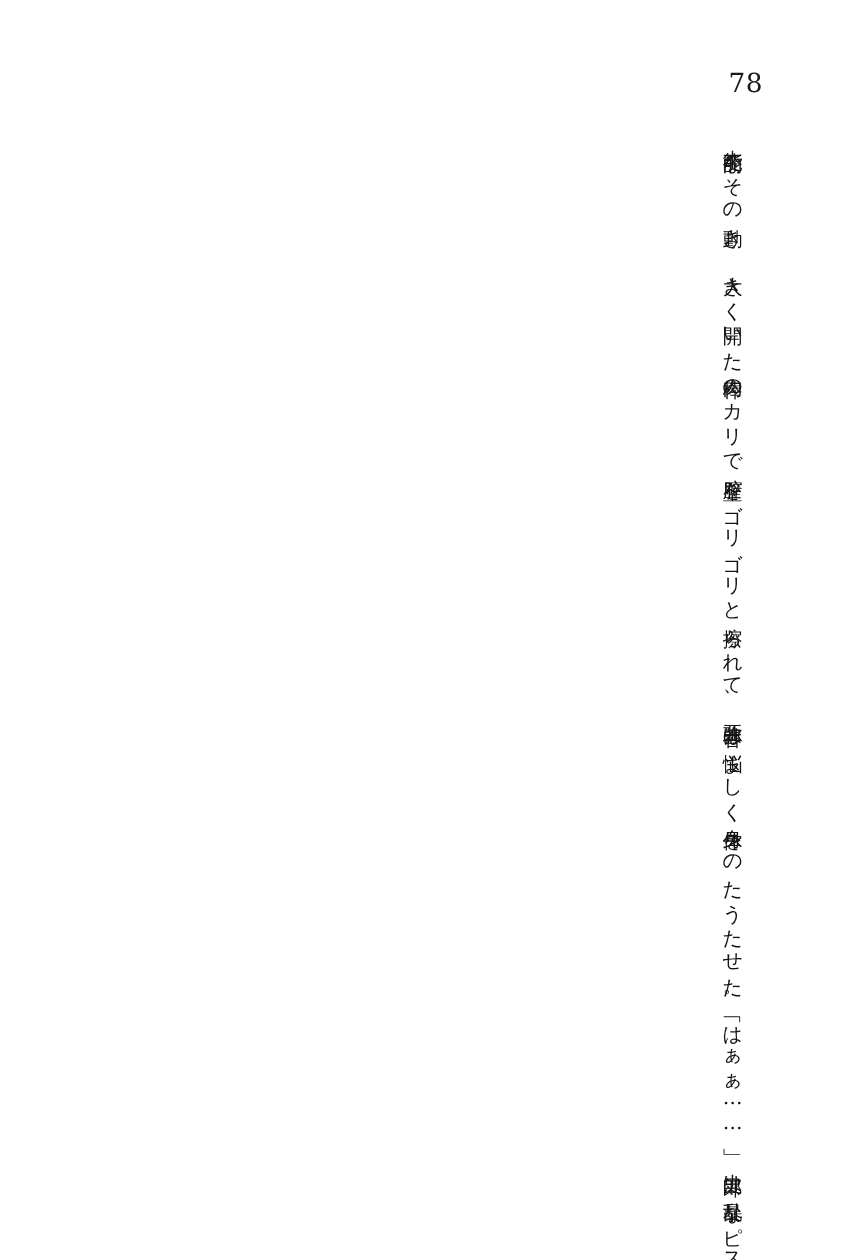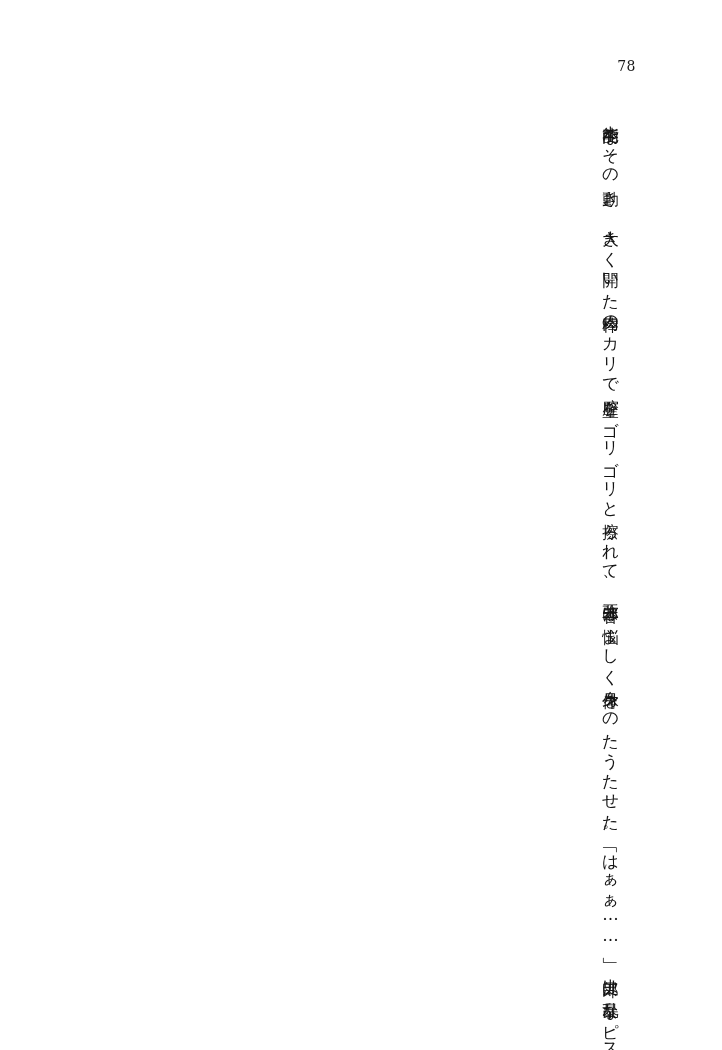--- a/index.html
+++ b/index.html
@@ -17,21 +17,21 @@
   .page {
     position: relative;
     width: 722px;
     height: 1050px;
     background: #ffffff;
   }
   .page-number {
     position: absolute;
     top: 58px;
     right: 86px;
-    font-size: 14px;
+    font-size: 22px;
     font-family: "DejaVu Serif", "Liberation Serif", serif;
     color: #1a1a1a;
     letter-spacing: 0.5px;
   }
   .text-block {
     position: absolute;
     top: 112px;
     right: 96px;
     left: 118px;
     height: 890px;

